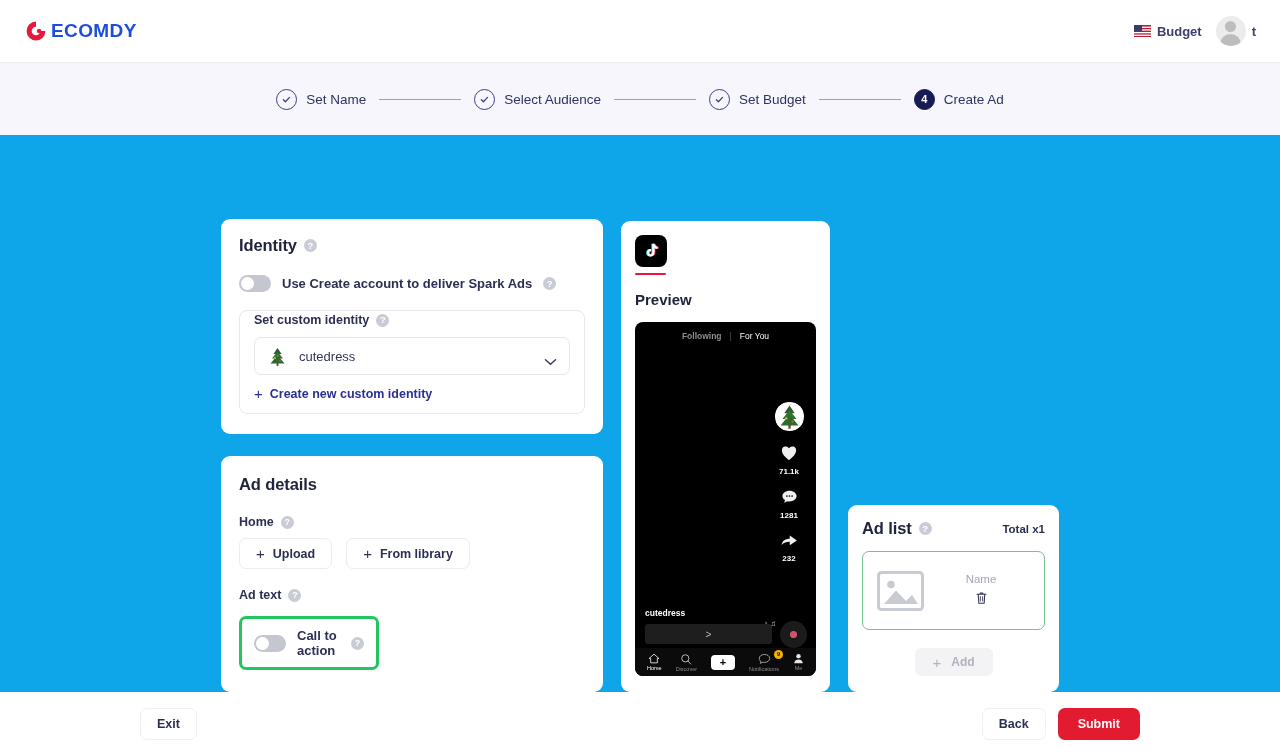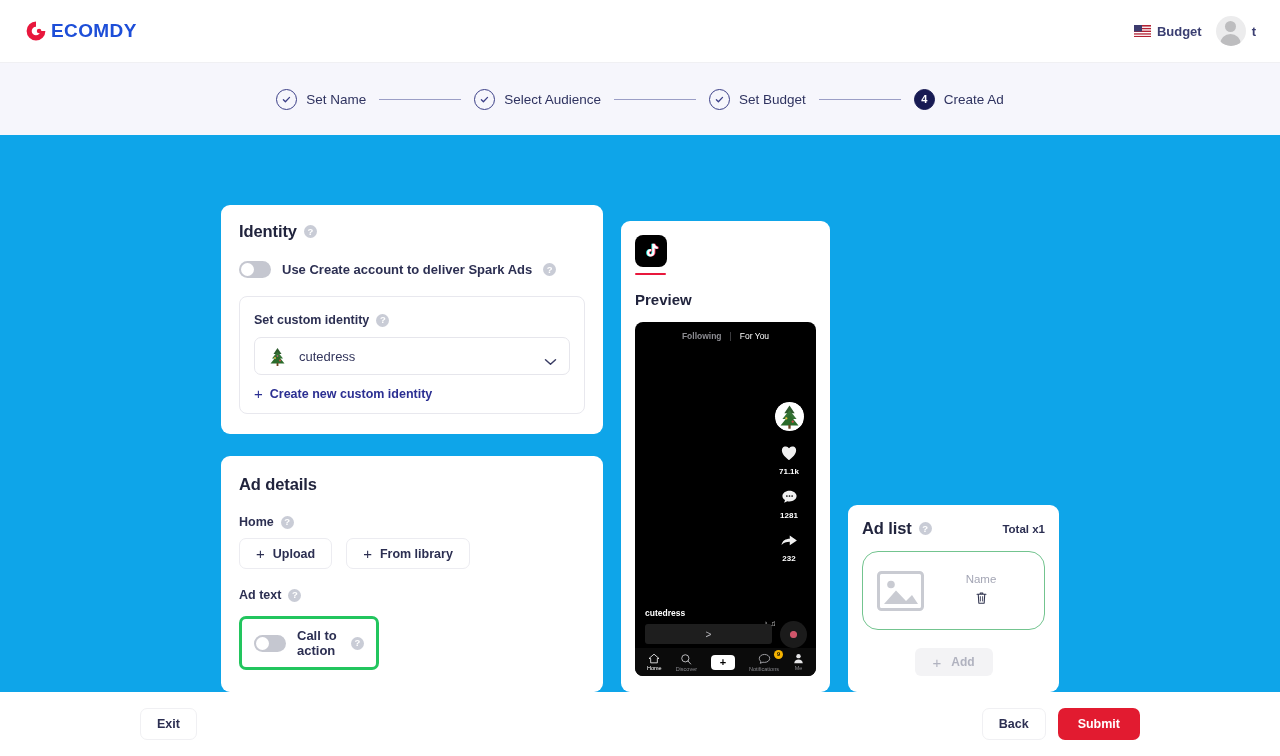--- a/index.html
+++ b/index.html
@@ -79,21 +79,21 @@
   
   .toggle { width: 32px; height: 17px; border-radius: 10px; background: #c5c7d0; position: relative; flex: none; }
   .toggle::after {
     content: ""; position: absolute; left: 2px; top: 2px; width: 13px; height: 13px;
     border-radius: 50%; background: #fff;
   }
   .toggle-row { display: flex; align-items: center; gap: 11px; }
   .toggle-label { font-size: 13px; color: #2c2f52; font-weight: 600; }
 
   .subcard {
-    border: 1px solid #e8e8ee; border-radius: 8px; padding: 16px 14px 12px 14px;
+    border: 1px solid #e8e8ee; border-radius: 8px; padding: 2px 14px 12px 14px;
   }
   .field-label { font-size: 12.5px; font-weight: 700; color: #2c2f52; }
   .select {
     margin-top: 10px; height: 38px; border: 1px solid #e6e6ec; border-radius: 7px;
     display: flex; align-items: center; padding: 0 12px; gap: 11px; background: #fff;
   }
   .tree-av { width: 21px; height: 21px; flex: none; }
   .select-value { font-size: 13px; color: #32355c; flex: 1; }
   .chev { width: 13px; height: 8px; flex: none; }
   .create-link {
@@ -165,21 +165,21 @@
   .ph-badge { position: absolute; top: -3px; right: -4px; width: 9px; height: 9px; border-radius: 50%;
     background: #f5b300; color: #000; font-size: 5.5px; font-weight: 700;
     display: flex; align-items: center; justify-content: center; }
 
   
   .col-right { width: 211px; }
   .adlist-card { background: #fff; border-radius: 9px; padding: 14px 14px 16px 14px; }
   .adlist-head { display: flex; align-items: center; justify-content: space-between; }
   .adlist-total { font-size: 11.5px; font-weight: 700; color: #2c2f52; }
   .ad-item {
-    margin-top: 13px; border: 1px solid #73c48f; border-radius: 16px; height: 79px;
+    margin-top: 13px; border: 1px solid #73c48f; border-radius: 7px; height: 79px;
     display: flex; align-items: center; gap: 8px; padding: 0 14px;
   }
   .ad-thumb { width: 47px; height: 40px; flex: none; }
   .ad-meta { flex: 1; display: flex; flex-direction: column; align-items: center; gap: 6px; }
   .ad-name { font-size: 11.5px; color: #a4a6b5; }
   .add-btn {
     margin: 18px auto 0 auto; width: 78px; height: 28px; background: #f3f3f5; border-radius: 6px;
     display: flex; align-items: center; justify-content: center; gap: 10px;
     color: #b0b2bf; font-size: 12px; font-weight: 600; cursor: pointer;
   }

